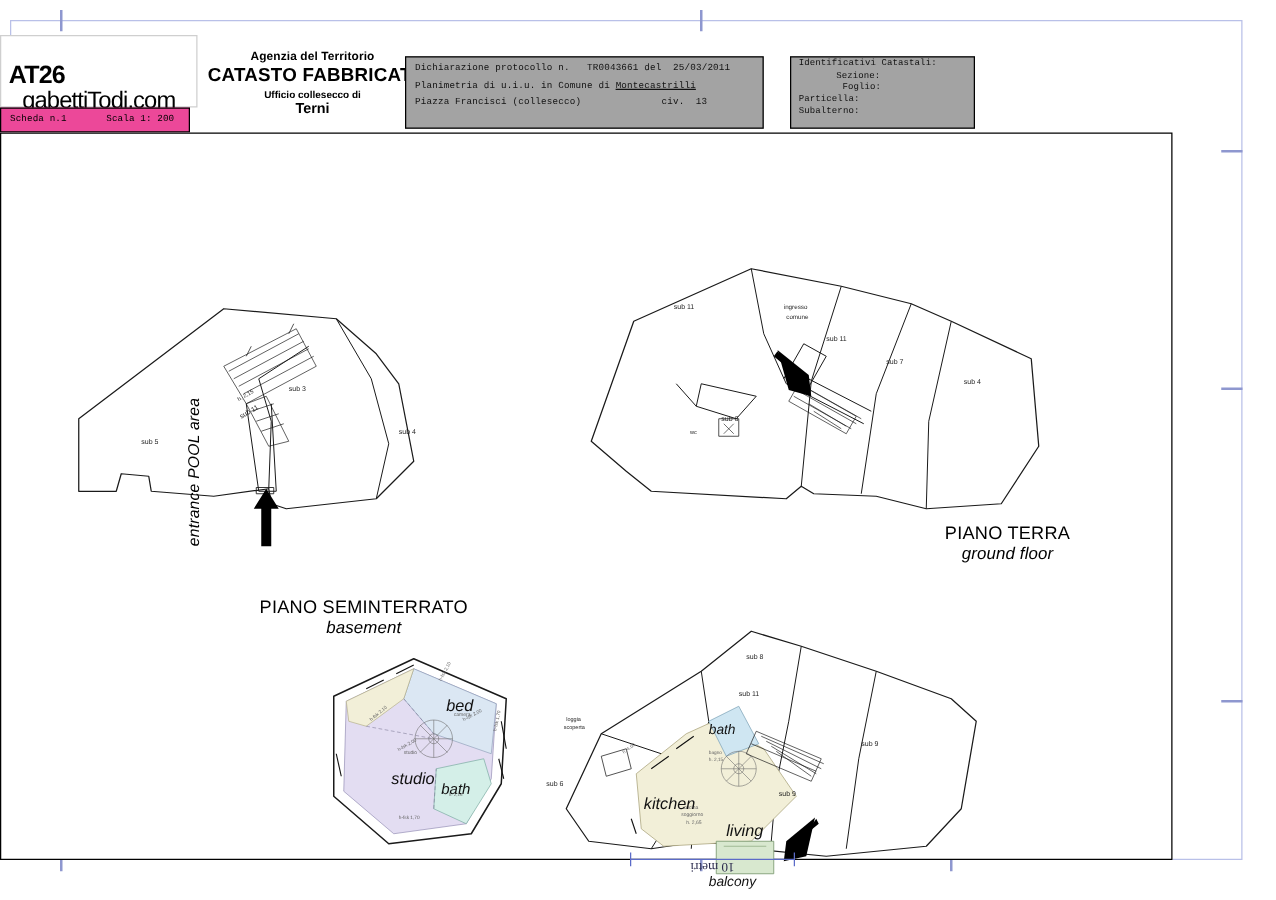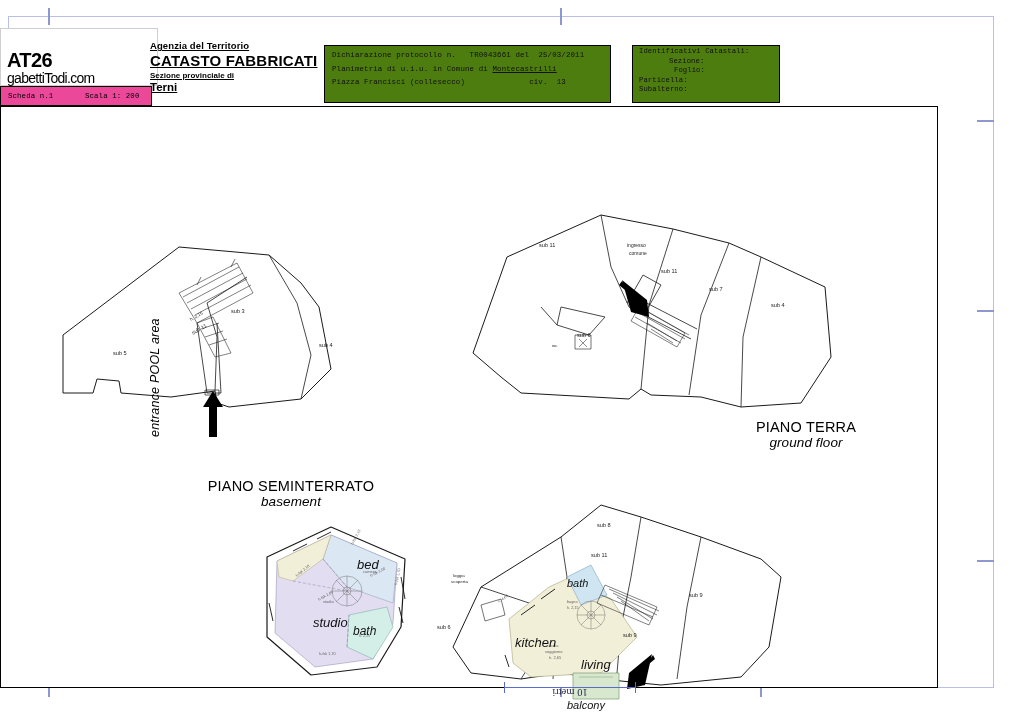--- a/index.html
+++ b/index.html
@@ -12,45 +12,45 @@
   .reg-tick{position:absolute;background:#8e97cf;}
   .reg-tick.h{width:17px;height:1.6px;}
   .reg-tick.v{width:1.6px;height:17px;}
 
   
   #sheet{position:absolute;left:0px;top:28px;width:938px;height:660px;}
 
   
   #header-band{position:absolute;left:0;top:0;width:938px;height:78px;}
 
-  .hdr-agency{position:absolute;left:150px;top:12px;width:200px;text-align:left;
-              line-height:1.18;text-decoration:underline;}
+  .hdr-agency{position:absolute;left:150px;top:12px;width:200px;text-align:center;
+              line-height:1.18;}
   .hdr-agency .l1{font-size:9.5px;font-weight:bold;letter-spacing:.1px;}
   .hdr-agency .l2{font-size:15px;font-weight:bold;letter-spacing:.2px;margin-top:1px;}
   .hdr-agency .l3{font-size:8px;font-weight:bold;margin-top:1px;}
   .hdr-agency .l4{font-size:11.5px;font-weight:bold;margin-top:1px;}
 
   .mono-box{position:absolute;border:1.4px solid #000;box-sizing:border-box;
-            font-family:"Liberation Mono",monospace;background:#4d7c0f;}
+            font-family:"Liberation Mono",monospace;background:#a3a3a3;}
 
   #decl-box{left:324px;top:17px;width:287px;height:58px;padding:5px 7px;}
   .decl-row{font-size:7.4px;letter-spacing:.15px;white-space:pre;margin-bottom:5.5px;
             color:#111;}
   .decl-row:last-child{margin-bottom:0;}
   .u{text-decoration:underline;}
 
   #cad-box{left:632px;top:17px;width:148px;height:58px;padding:1px 6px;}
   .cad-row{font-size:7.2px;letter-spacing:.1px;white-space:pre;line-height:1.32;color:#111;}
 
   #logo-box{left:780px;top:17px;width:158px;height:58px;
             border:1.2px solid #cfcfcf;box-sizing:border-box;background:#fff;
             padding:2px 6px;}
   #logo-box .at26{font-size:20px;font-weight:bold;letter-spacing:-0.6px;line-height:1.0;
                   margin-top:19px;}
-  #logo-box .dom{font-size:14px;letter-spacing:-0.7px;line-height:1.05;margin-top:1px;}
+  #logo-box .dom{font-size:19px;letter-spacing:-0.7px;line-height:1.05;margin-top:1px;text-align:center;}
 
   #scheda-box{position:absolute;left:0px;top:58px;width:152px;height:20px;
               border:1.4px solid #000;box-sizing:border-box;background:#ec4899;
               font-family:"Liberation Mono",monospace;}
   #scheda-box span{position:absolute;font-size:7.4px;top:5px;letter-spacing:.1px;}
   #scheda-box .a{left:7px;}
   #scheda-box .b{left:84px;text-align:center;}
 
   
   #body-frame{position:absolute;left:0px;top:78px;width:938px;height:582px;
@@ -99,21 +99,21 @@
 <div class="reg-tick v" style="left:560px;top:680px;"></div>
 <div class="reg-tick v" style="left:760px;top:680px;"></div>
 
 <div id="sheet">
 
   <div id="header-band">
 
     <div class="hdr-agency">
       <div class="l1">Agenzia del Territorio</div>
       <div class="l2">CATASTO FABBRICATI</div>
-      <div class="l3">Sezione provinciale di</div>
+      <div class="l3">Ufficio collesecco di</div>
       <div class="l4">Terni</div>
     </div>
 
     <div class="mono-box" id="decl-box">
       <div class="decl-row"><span>Dichiarazione protocollo n.</span>   <span>TR0043661</span> <span>del</span>  <span>25/03/2011</span></div>
       <div class="decl-row"><span>Planimetria di u.i.u. in Comune di</span> <span class="u">Montecastrilli</span></div>
       <div class="decl-row"><span>Piazza Francisci (collesecco)</span>              <span>civ.</span>  <span>13</span></div>
     </div>
 
     <div class="mono-box" id="cad-box">

